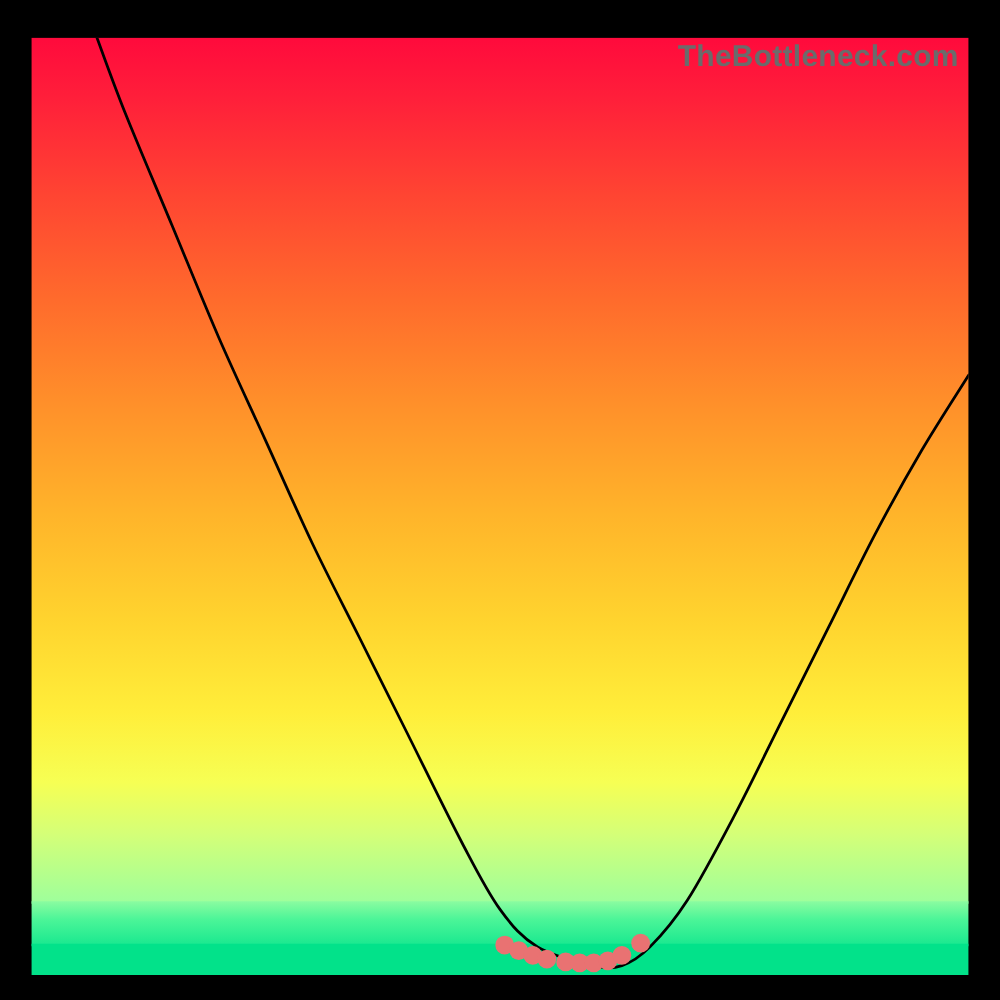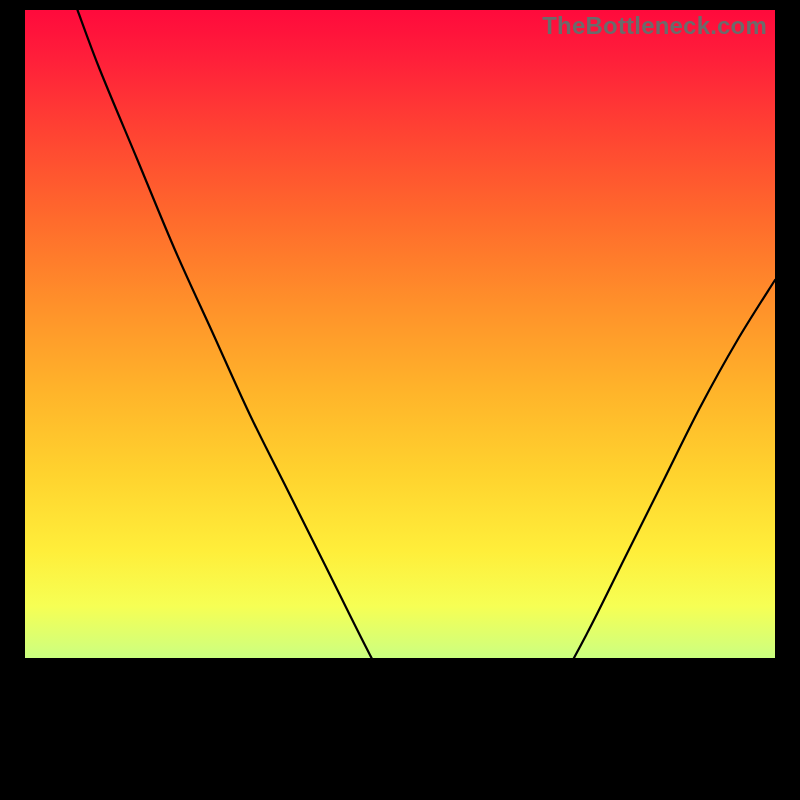--- a/index.html
+++ b/index.html
@@ -14,23 +14,23 @@
     position: absolute;
     left: 0;
     top: 0;
     width: 800px;
     height: 800px;
     box-sizing: border-box;
   }
   .plot-area {
     position: absolute;
     left: 25px;
-    top: 10px;
+    top: 30px;
     width: 750px;
-    height: 648px;
+    height: 750px;
     overflow: hidden;
   }
   .watermark {
     position: absolute;
     top: 2px;
     right: 8px;
     font-family: Arial, Helvetica, sans-serif;
     font-size: 24px;
     font-weight: 600;
     color: #6b6b6b;

